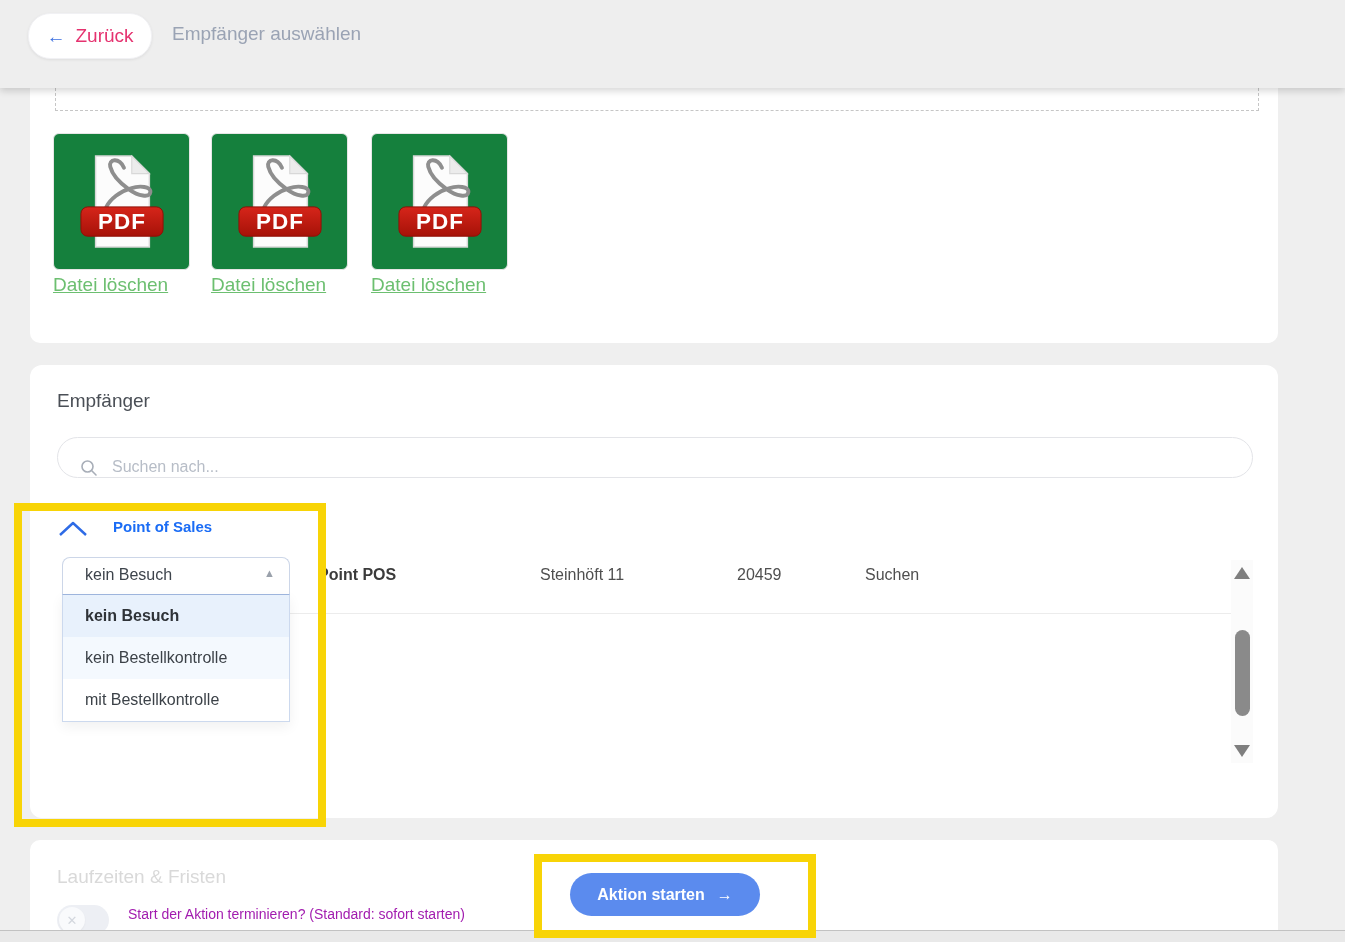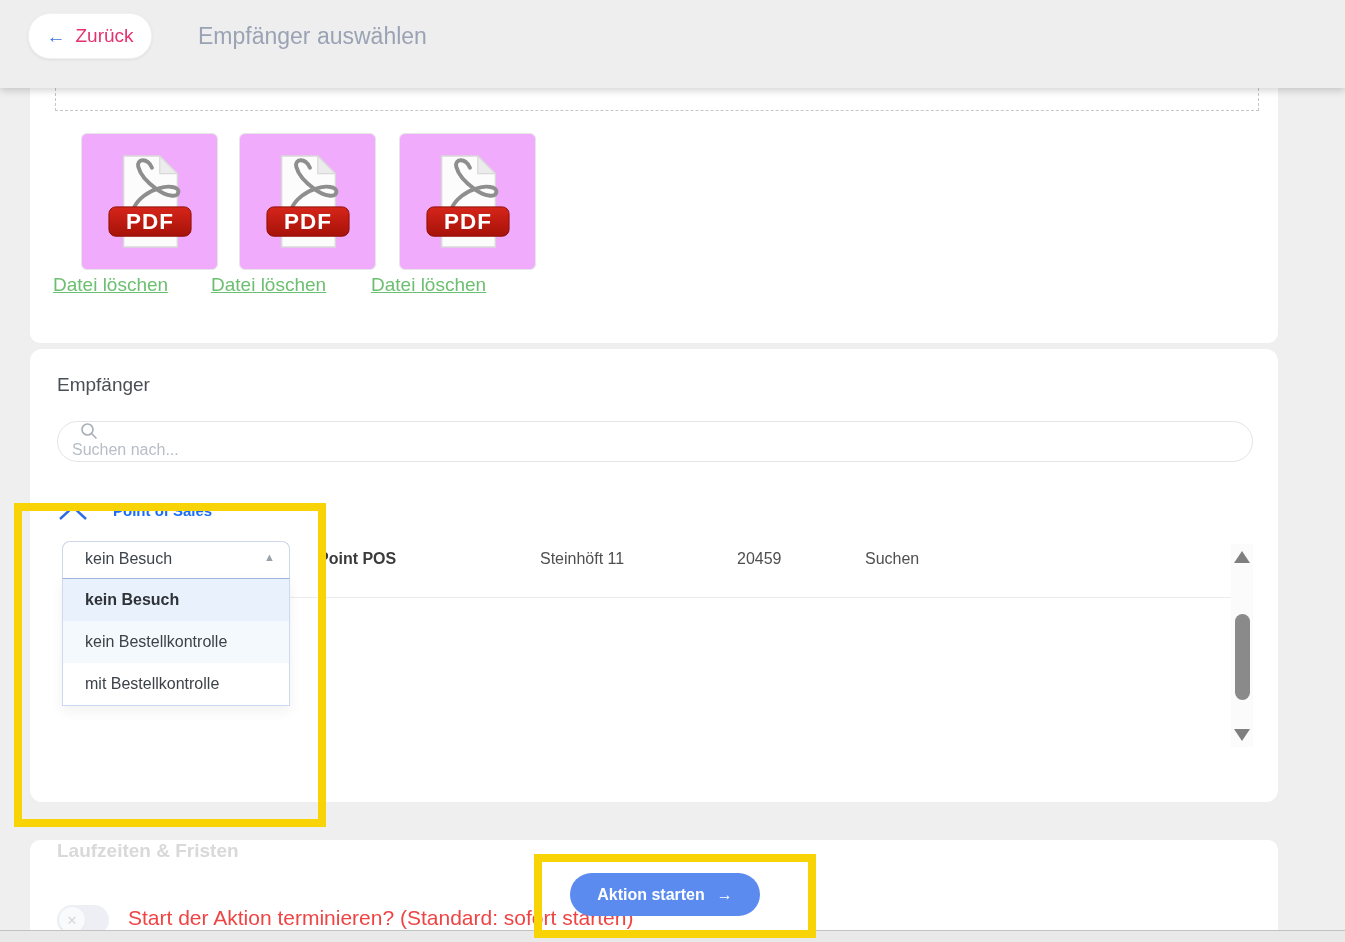--- a/index.html
+++ b/index.html
@@ -6,42 +6,42 @@
   #app{position:relative;width:1345px;height:942px;background:#efefef;overflow:hidden;
        font-family:"Liberation Sans",sans-serif;}
   
   .header{position:absolute;left:0;top:0;width:1345px;height:88px;background:#eeeeee;
           box-shadow:0 3px 7px rgba(0,0,0,.16);z-index:10;}
   .back-btn{position:absolute;left:28px;top:13px;width:122px;height:44px;background:#fff;
             border:1px solid #f1f1f4;border-radius:22px;display:flex;align-items:center;
             justify-content:center;gap:10px;box-shadow:0 1px 3px rgba(0,0,0,.07);cursor:pointer;}
   .back-arrow{color:#3b6fe0;font-size:19px;line-height:1;}
   .back-label{color:var(--back_pink,#e5326f);font-size:19px;font-weight:500;}
-  .page-title{position:absolute;left:172px;top:23px;font-size:23px;color:#9aa3b4;margin-left:26px;}
+  .page-title{position:absolute;left:172px;top:23px;font-size:19px;color:#9aa3b4;}
   
   .card{position:absolute;left:30px;width:1248px;background:#ffffff;z-index:1;}
   .card1{top:88px;height:255px;border-radius:0 0 10px 10px;}
-  .card2{top:349px;height:453px;border-radius:12px;}
+  .card2{top:365px;height:453px;border-radius:12px;}
   .card3{top:840px;height:90px;border-radius:10px 10px 0 0;}
   .bottom-band{position:absolute;left:0;top:930px;width:1345px;height:12px;background:#e9e9e9;
                border-top:1px solid #c2c2c2;z-index:3;}
   
   .dropzone-rest{position:absolute;left:25px;top:0;width:1202px;height:22px;
                  border-left:1px dashed #c6c6c6;border-right:1px dashed #c6c6c6;
                  border-bottom:1px dashed #c6c6c6;}
   .pdf-tile{position:absolute;top:45px;width:135px;height:135px;border:1px solid #e6e6e6;
-            border-radius:6px;background:#f0abfc;display:flex;align-items:center;justify-content:center;margin-left:28px;}
+            border-radius:6px;background:#15803d;display:flex;align-items:center;justify-content:center;}
   .tile-0{left:23px;} .tile-1{left:181px;} .tile-2{left:341px;}
   .del-link{position:absolute;top:186px;width:135px;
             color:var(--delete_green,#6cbf70);font-size:19px;cursor:pointer;text-decoration:underline;}
   .dl-0{left:23px;} .dl-1{left:181px;} .dl-2{left:341px;}
   
   .section-title{position:absolute;left:27px;top:25px;font-size:19px;color:#4a4f56;}
   .search-wrap{position:absolute;left:27px;top:72px;width:1196px;height:41px;border:1px solid #e3e4e8;
-               border-radius:21px;background:#fff;display:flex;align-items:flex-start;box-sizing:border-box;flex-direction:column;}
+               border-radius:21px;background:#fff;display:flex;align-items:flex-end;box-sizing:border-box;}
   .search-wrap svg{margin-left:22px;flex:0 0 auto;}
   .search-input{border:none;outline:none;background:transparent;font-size:16px;color:#3e444c;
                 margin-left:12px;width:1000px;font-family:"Liberation Sans",sans-serif;}
   .search-input::placeholder{color:#b7bdc7;}
   .group-chevron{position:absolute;left:28px;top:155px;cursor:pointer;}
   .group-label{position:absolute;left:83px;top:153px;font-size:15px;font-weight:bold;
                color:var(--link_blue,#1a6cf5);cursor:pointer;}
   .pos-row{position:absolute;left:32px;top:196px;width:1169px;height:51px;cursor:pointer;}
   .cell{position:absolute;top:5px;font-size:16px;color:#4f4f4f;white-space:nowrap;}
   .cell-name{left:256px;font-weight:bold;color:#3b3b3b;}
@@ -61,27 +61,27 @@
   .dd-item.hov{background:#f4f9fe;}
   
   .sb-track{position:absolute;left:1201px;top:195px;width:22px;height:203px;background:#fbfbfb;z-index:2;}
   .sb-up,.sb-down{position:absolute;left:3px;width:0;height:0;border-left:8px solid transparent;
                   border-right:8px solid transparent;cursor:pointer;}
   .sb-up{top:7px;border-bottom:12px solid #7f7f7f;}
   .sb-down{bottom:6px;border-top:12px solid #7f7f7f;}
   .sb-thumb{position:absolute;left:4px;top:70px;width:15px;height:86px;border-radius:7.5px;
             background:#8a8a8a;cursor:pointer;}
   
-  .footer-title{position:absolute;left:27px;top:0;font-size:19px;color:#d9d9d9;font-weight:bold;}
+  .footer-title{position:absolute;left:27px;top:26px;font-size:19px;color:#d9d9d9;}
   .toggle{position:absolute;left:27px;top:65px;width:52px;height:30px;border-radius:15px;
           background:#edeff4;cursor:pointer;}
   .knob{position:absolute;left:2px;top:2px;width:26px;height:26px;border-radius:50%;background:#f9fafc;
         box-shadow:0 1px 2px rgba(0,0,0,.05);display:flex;align-items:center;justify-content:center;}
   .knob span{color:#d3d7de;font-size:13px;}
-  .footer-label{position:absolute;left:98px;top:66px;font-size:21px;color:#ef4444;white-space:nowrap;}
+  .footer-label{position:absolute;left:98px;top:66px;font-size:14px;color:#a21caf;white-space:nowrap;}
   .action-btn{position:absolute;left:540px;top:33px;width:190px;height:43px;border-radius:22px;
               background:var(--accent_blue,#5b8bee);color:#fff;display:flex;align-items:center;
               justify-content:center;gap:12px;font-size:16px;font-weight:bold;cursor:pointer;z-index:4;}
   
   .hl{position:absolute;border:8px solid var(--highlight_yellow,#f8d406);z-index:50;pointer-events:none;}
   .hl-1{left:14px;top:503px;width:296px;height:308px;}
   .hl-2{left:534px;top:854px;width:266px;height:68px;}
 </style>
 </head>
 <body>

